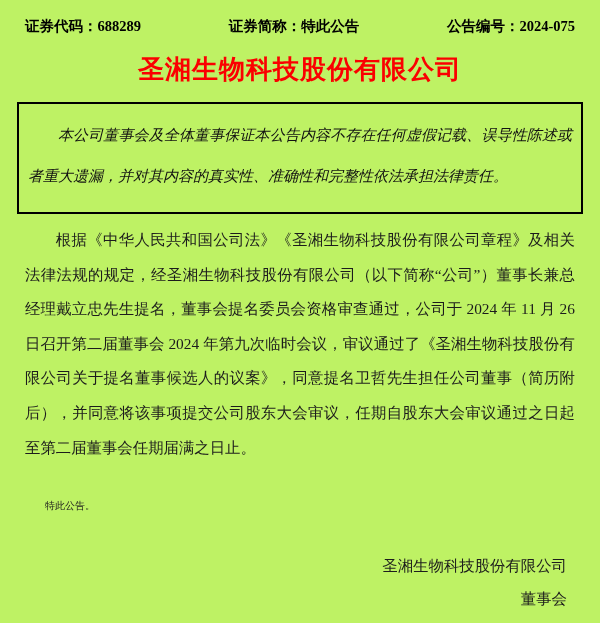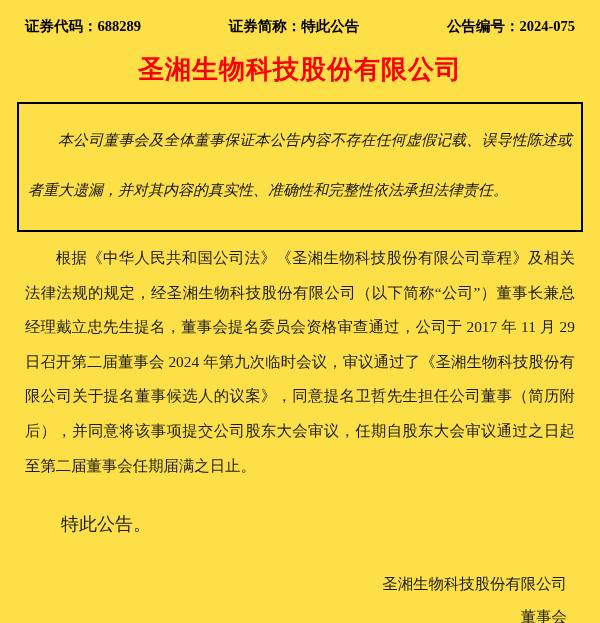--- a/index.html
+++ b/index.html
@@ -5,21 +5,21 @@
   html, body {
     margin: 0;
     padding: 0;
     background: #ffffff;
   }
   .page {
     position: relative;
     width: 600px;
     height: 623px;
     margin: 0 auto;
-    background: #fde047;
+    background: #bef264;
     box-sizing: border-box;
     padding: 0 25px;
     overflow: hidden;
     font-family: "Liberation Serif", "DejaVu Serif", serif;
     color: #1c1c1c;
   }
   .header-row {
     display: flex;
     justify-content: space-between;
     align-items: baseline;
@@ -37,35 +37,35 @@
     font-size: 26px;
     line-height: 40px;
     letter-spacing: 1px;
   }
   .statement-box {
     margin: 13px -8px 0 -8px;
     border: 2px solid #000000;
     padding: 11px 9px 15px 9px;
     font-style: italic;
     font-size: 15px;
-    line-height: 50px;
+    line-height: 41px;
     text-indent: 2em;
     text-align: justify;
     color: #111111;
   }
   .body-paragraph {
     margin: 9px 0 0 0;
     font-size: 15.4px;
     line-height: 34.6px;
     text-indent: 2em;
     text-align: justify;
   }
   .closing-paragraph {
     margin: 24px 0 0 0;
-    font-size: 18px;
+    font-size: 10px;
     line-height: 34.6px;
     text-indent: 2em;
   }
   .signature-block {
     margin-top: 25px;
     padding-right: 8px;
     text-align: right;
     font-size: 15.4px;
     line-height: 33px;
   }
@@ -82,21 +82,21 @@
   </div>
 
   <div class="doc-title" id="doc-title" style="color: rgb(251, 0, 0);">
     <div>圣湘生物科技股份有限公司</div>
   </div>
 
   <div class="statement-box">
     <span>本公司董事会及全体董事保证本公告内容不存在任何虚假记载、误导性陈述或者重大遗漏，并对其内容的真实性、准确性和完整性依法承担法律责任。</span>
   </div>
 
-  <p class="body-paragraph">根据《中华人民共和国公司法》《圣湘生物科技股份有限公司章程》及相关法律法规的规定，经圣湘生物科技股份有限公司（以下简称“公司”）董事长兼总经理戴立忠先生提名，董事会提名委员会资格审查通过，公司于 2017 年 11 月 29 日召开第二届董事会 2024 年第九次临时会议，审议通过了《圣湘生物科技股份有限公司关于提名董事候选人的议案》，同意提名卫哲先生担任公司董事（简历附后），并同意将该事项提交公司股东大会审议，任期自股东大会审议通过之日起至第二届董事会任期届满之日止。</p>
+  <p class="body-paragraph">根据《中华人民共和国公司法》《圣湘生物科技股份有限公司章程》及相关法律法规的规定，经圣湘生物科技股份有限公司（以下简称“公司”）董事长兼总经理戴立忠先生提名，董事会提名委员会资格审查通过，公司于 2024 年 11 月 26 日召开第二届董事会 2024 年第九次临时会议，审议通过了《圣湘生物科技股份有限公司关于提名董事候选人的议案》，同意提名卫哲先生担任公司董事（简历附后），并同意将该事项提交公司股东大会审议，任期自股东大会审议通过之日起至第二届董事会任期届满之日止。</p>
 
   <p class="closing-paragraph">特此公告。</p>
 
   <div class="signature-block">
     <div>圣湘生物科技股份有限公司</div>
     <div>董事会</div>
 
   </div>
 
 </div>

